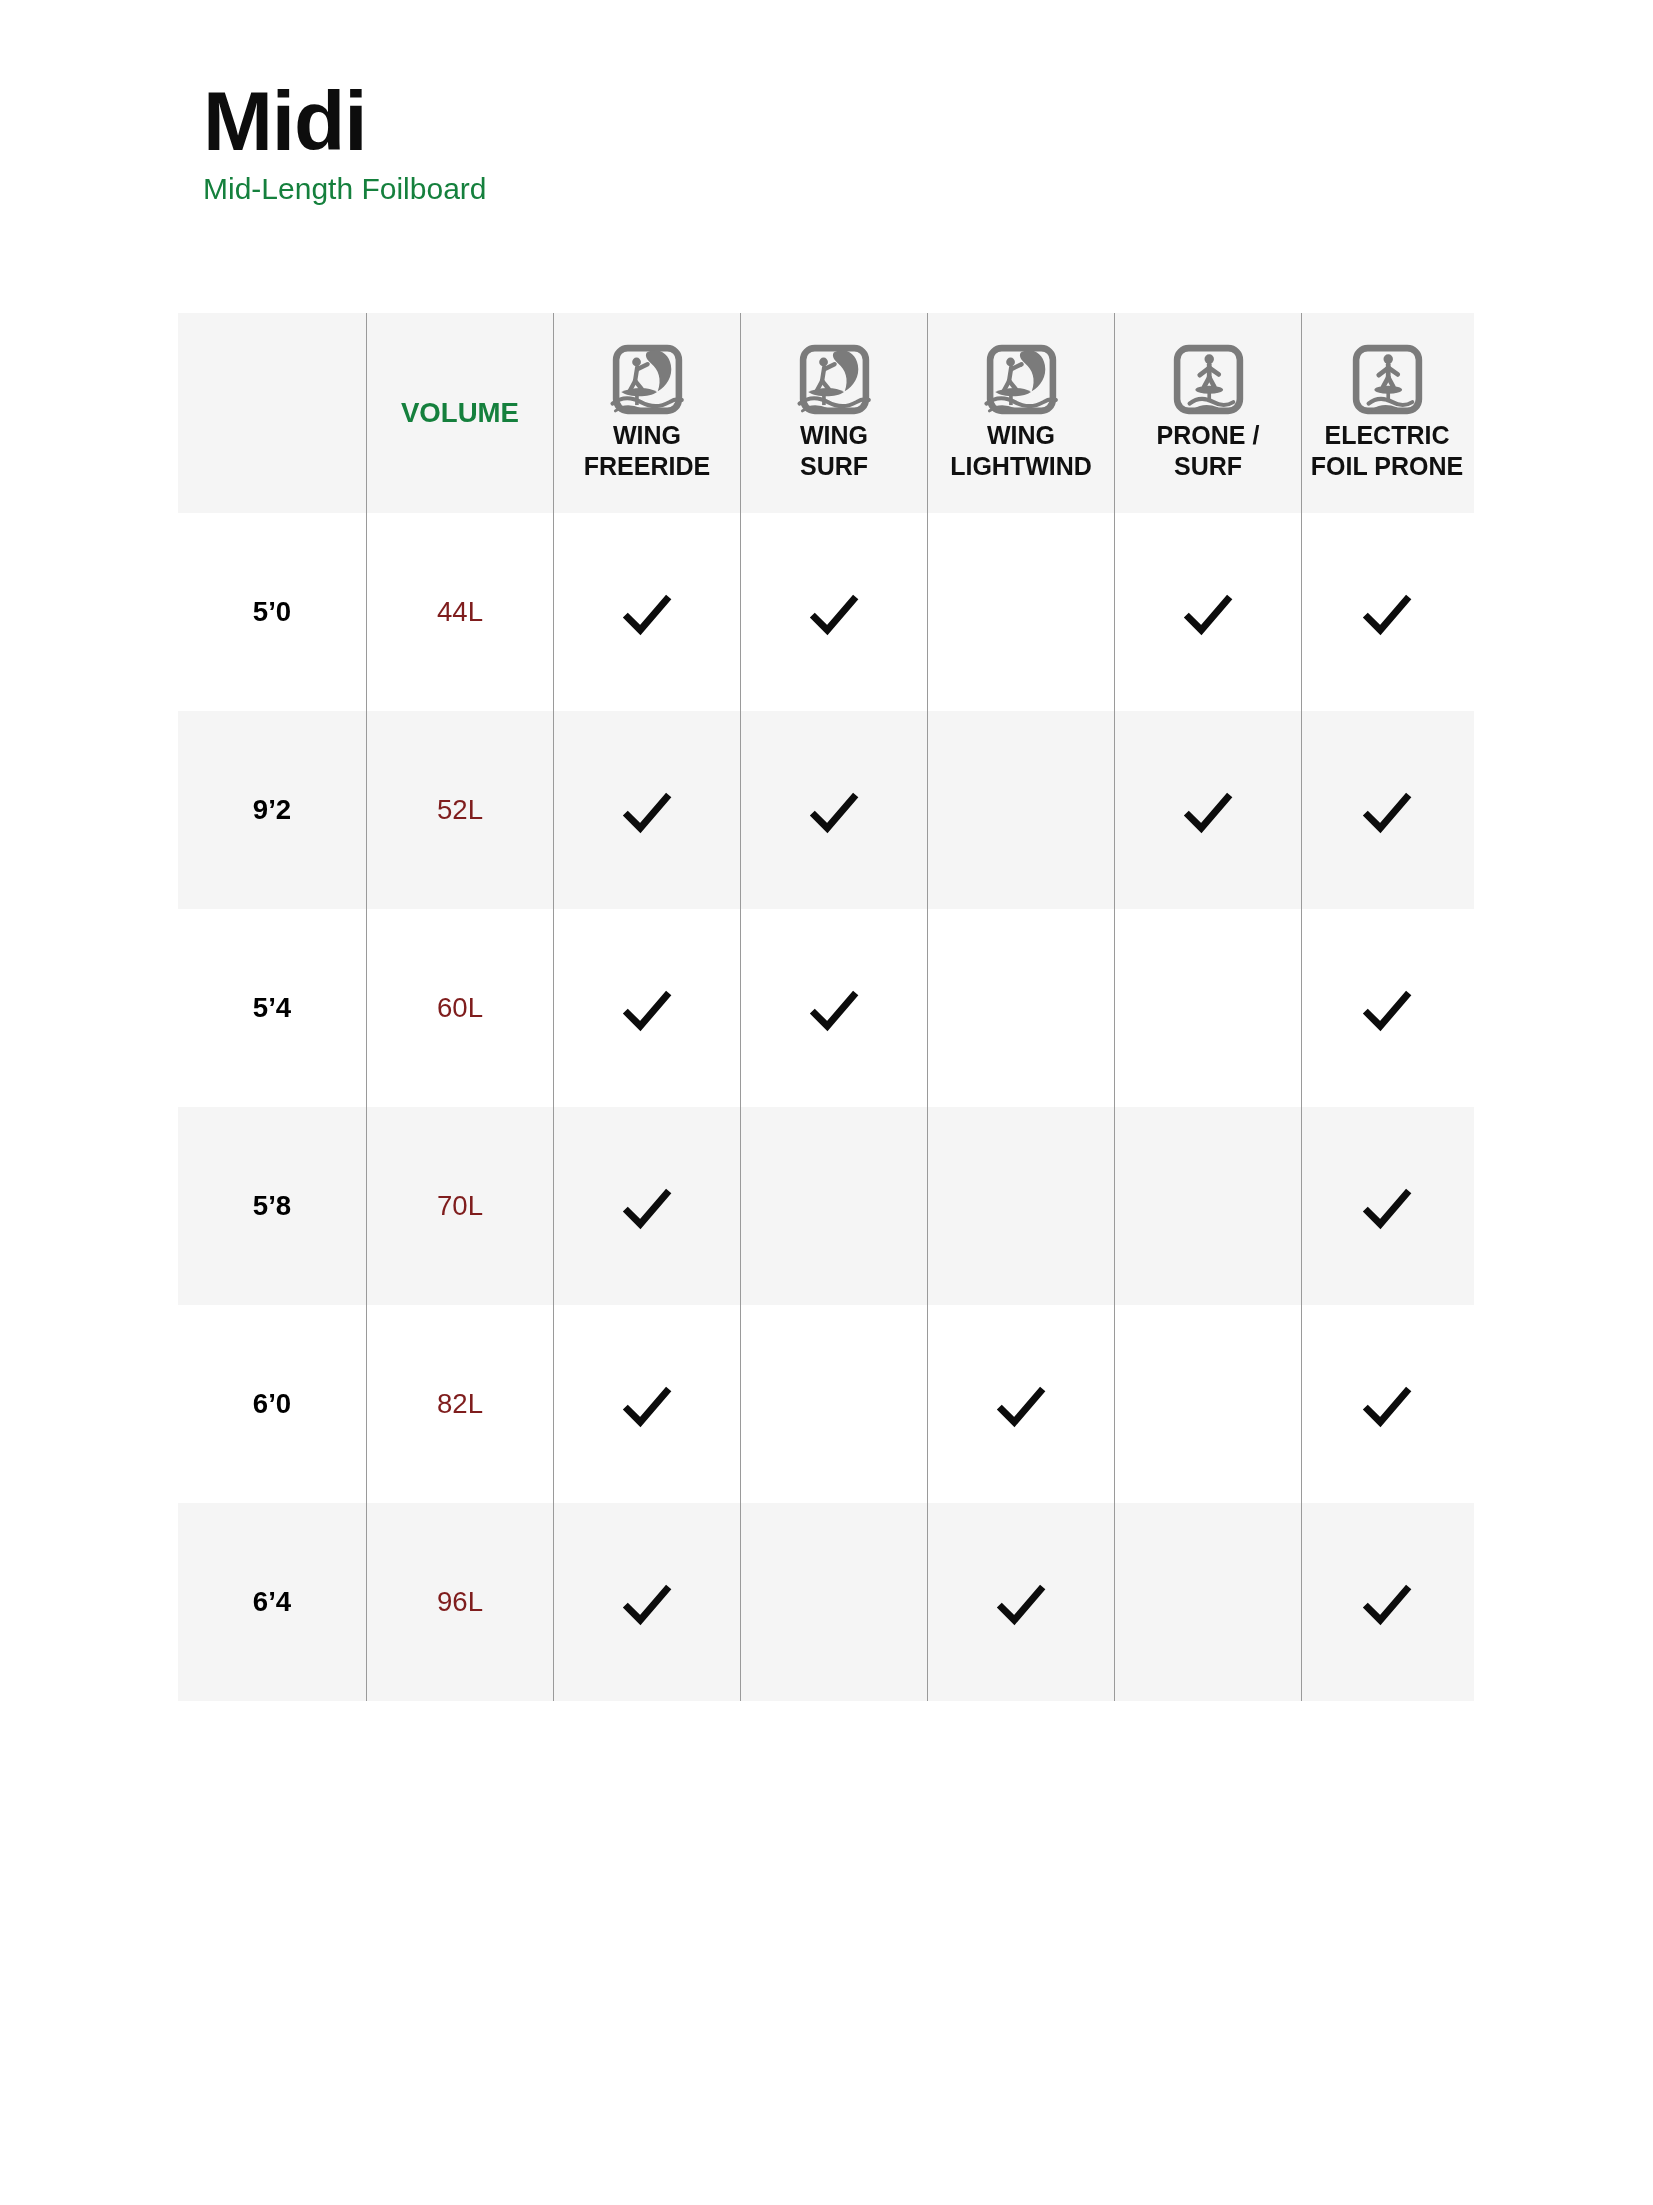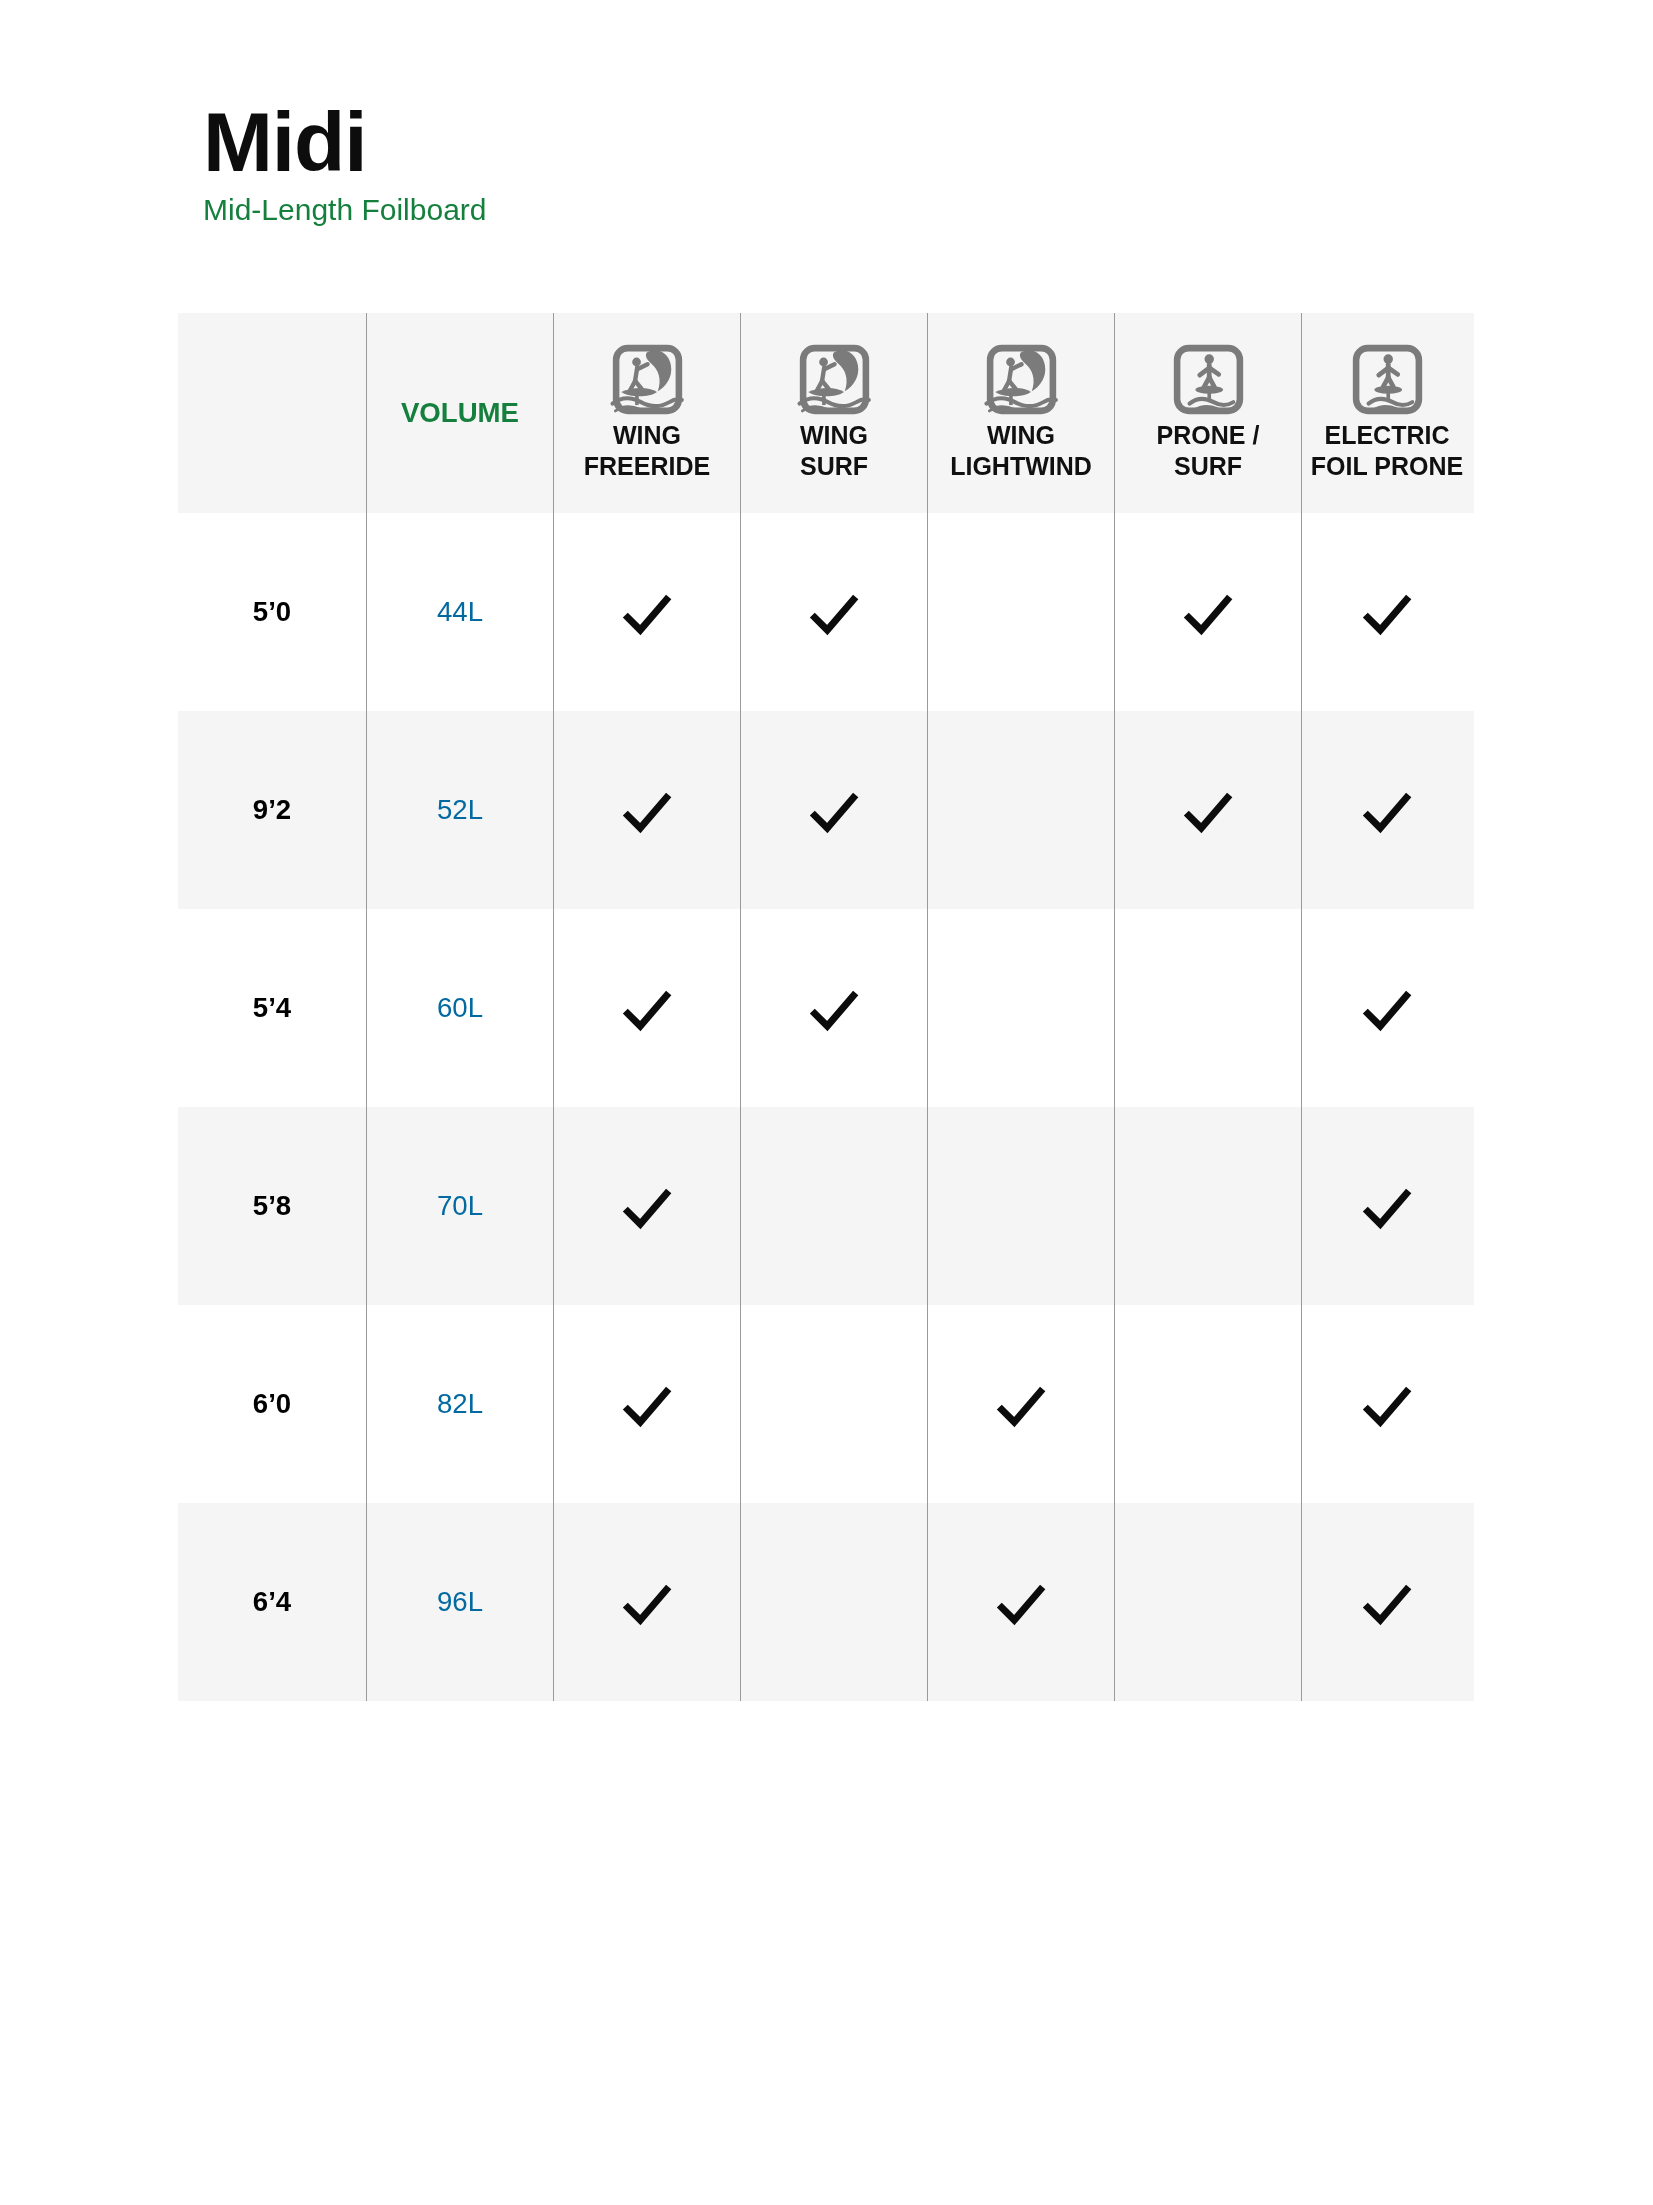--- a/index.html
+++ b/index.html
@@ -1,20 +1,20 @@
 <!DOCTYPE html>
 <html style="font-size:8.8px"><head>
 <meta charset="utf-8">
 <style>
   html,body{margin:0;padding:0}
   body{
     width:1654px;height:2205px;background:#ffffff;position:relative;
     font-family:"Liberation Sans", sans-serif;color:#111;
   }
-  .page-header{position:absolute;left:203px;top:100px}
+  .page-header{position:absolute;left:203px;top:79px}
   .title{font-size:84px;font-weight:700;line-height:1;margin:0;letter-spacing:-1.1px;color:#0d0d0d}
   .subtitle{font-size:30px;font-weight:400;color:#15803d;margin-top:8.8px}
 
   .spec-table{position:absolute;left:178px;top:313px;width:1296px}
   .band{display:flex}
   .spec-table > .band:nth-child(odd){background:#f5f5f5}
   .header-band{height:200px}
   .body-row{height:198px}
   .cell{
     box-sizing:border-box;border-right:1.1px solid #9a9a9a;
@@ -31,21 +31,21 @@
   .icon-box{display:block}
   .icon-box svg{width:73px;height:73px;display:block;overflow:visible}
   .hlabel{
     margin-top:4px;font-size:25px;font-weight:700;line-height:1.22;
     text-align:center;color:#101010;white-space:nowrap;
   }
   .hlabel .l1,.hlabel .l2{display:block}
   .volume-hlabel{font-size:27.6px;font-weight:700;color:#15803d}
 
   .size-cell{font-weight:700;font-size:27.6px;color:#000000}
-  .volume-cell{font-size:27.6px;font-weight:400;color:#0369a1}
+  .volume-cell{font-size:27.6px;font-weight:400;color:#7f1d1d}
   .check-box svg{width:62px;height:62px;display:block}
 </style>
 </head>
 <body>
 
 <div class="page-header">
   <h1 class="title">Midi</h1>
   <div class="subtitle">Mid-Length Foilboard</div>
 </div>
 

